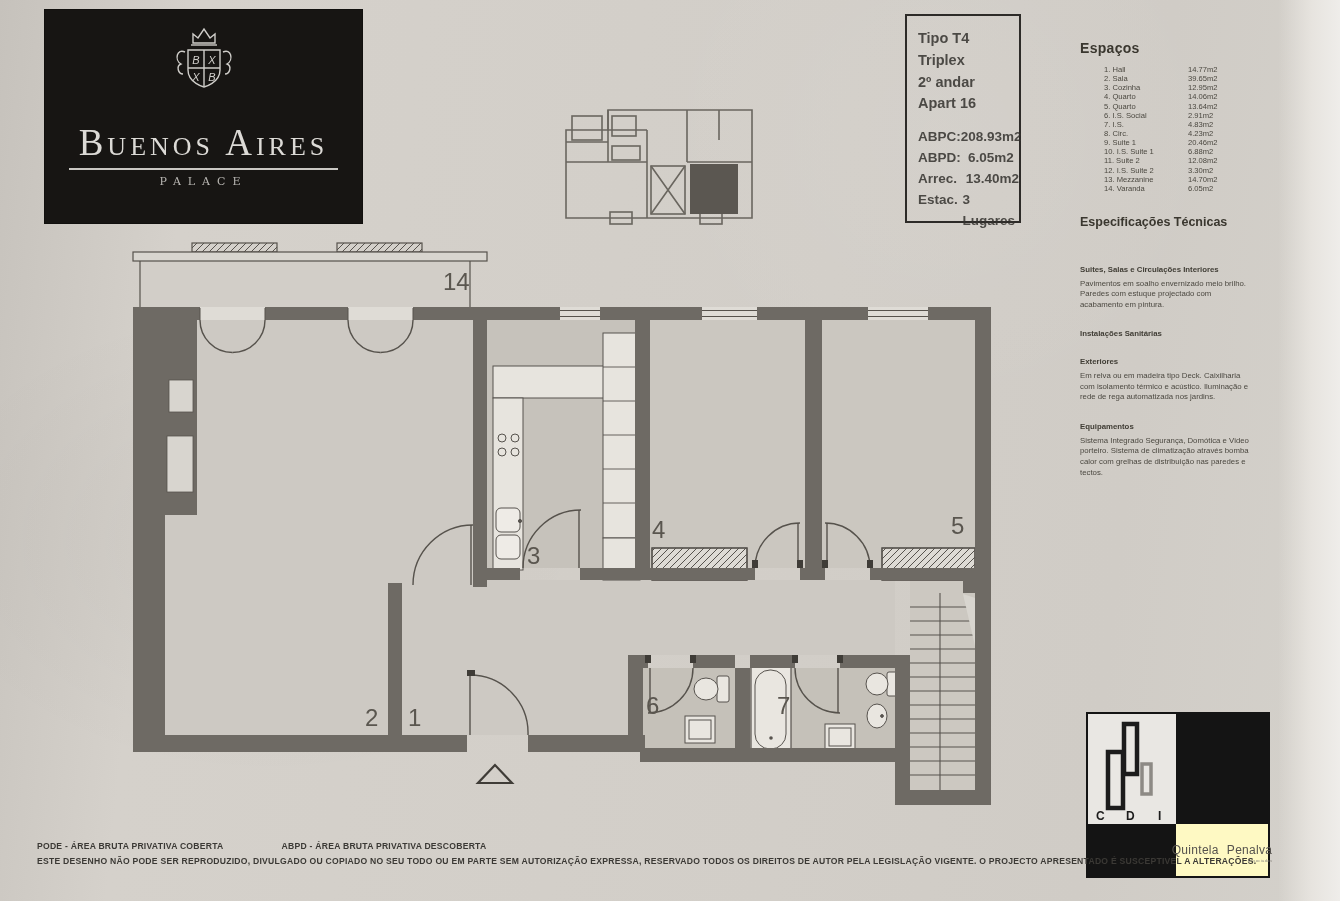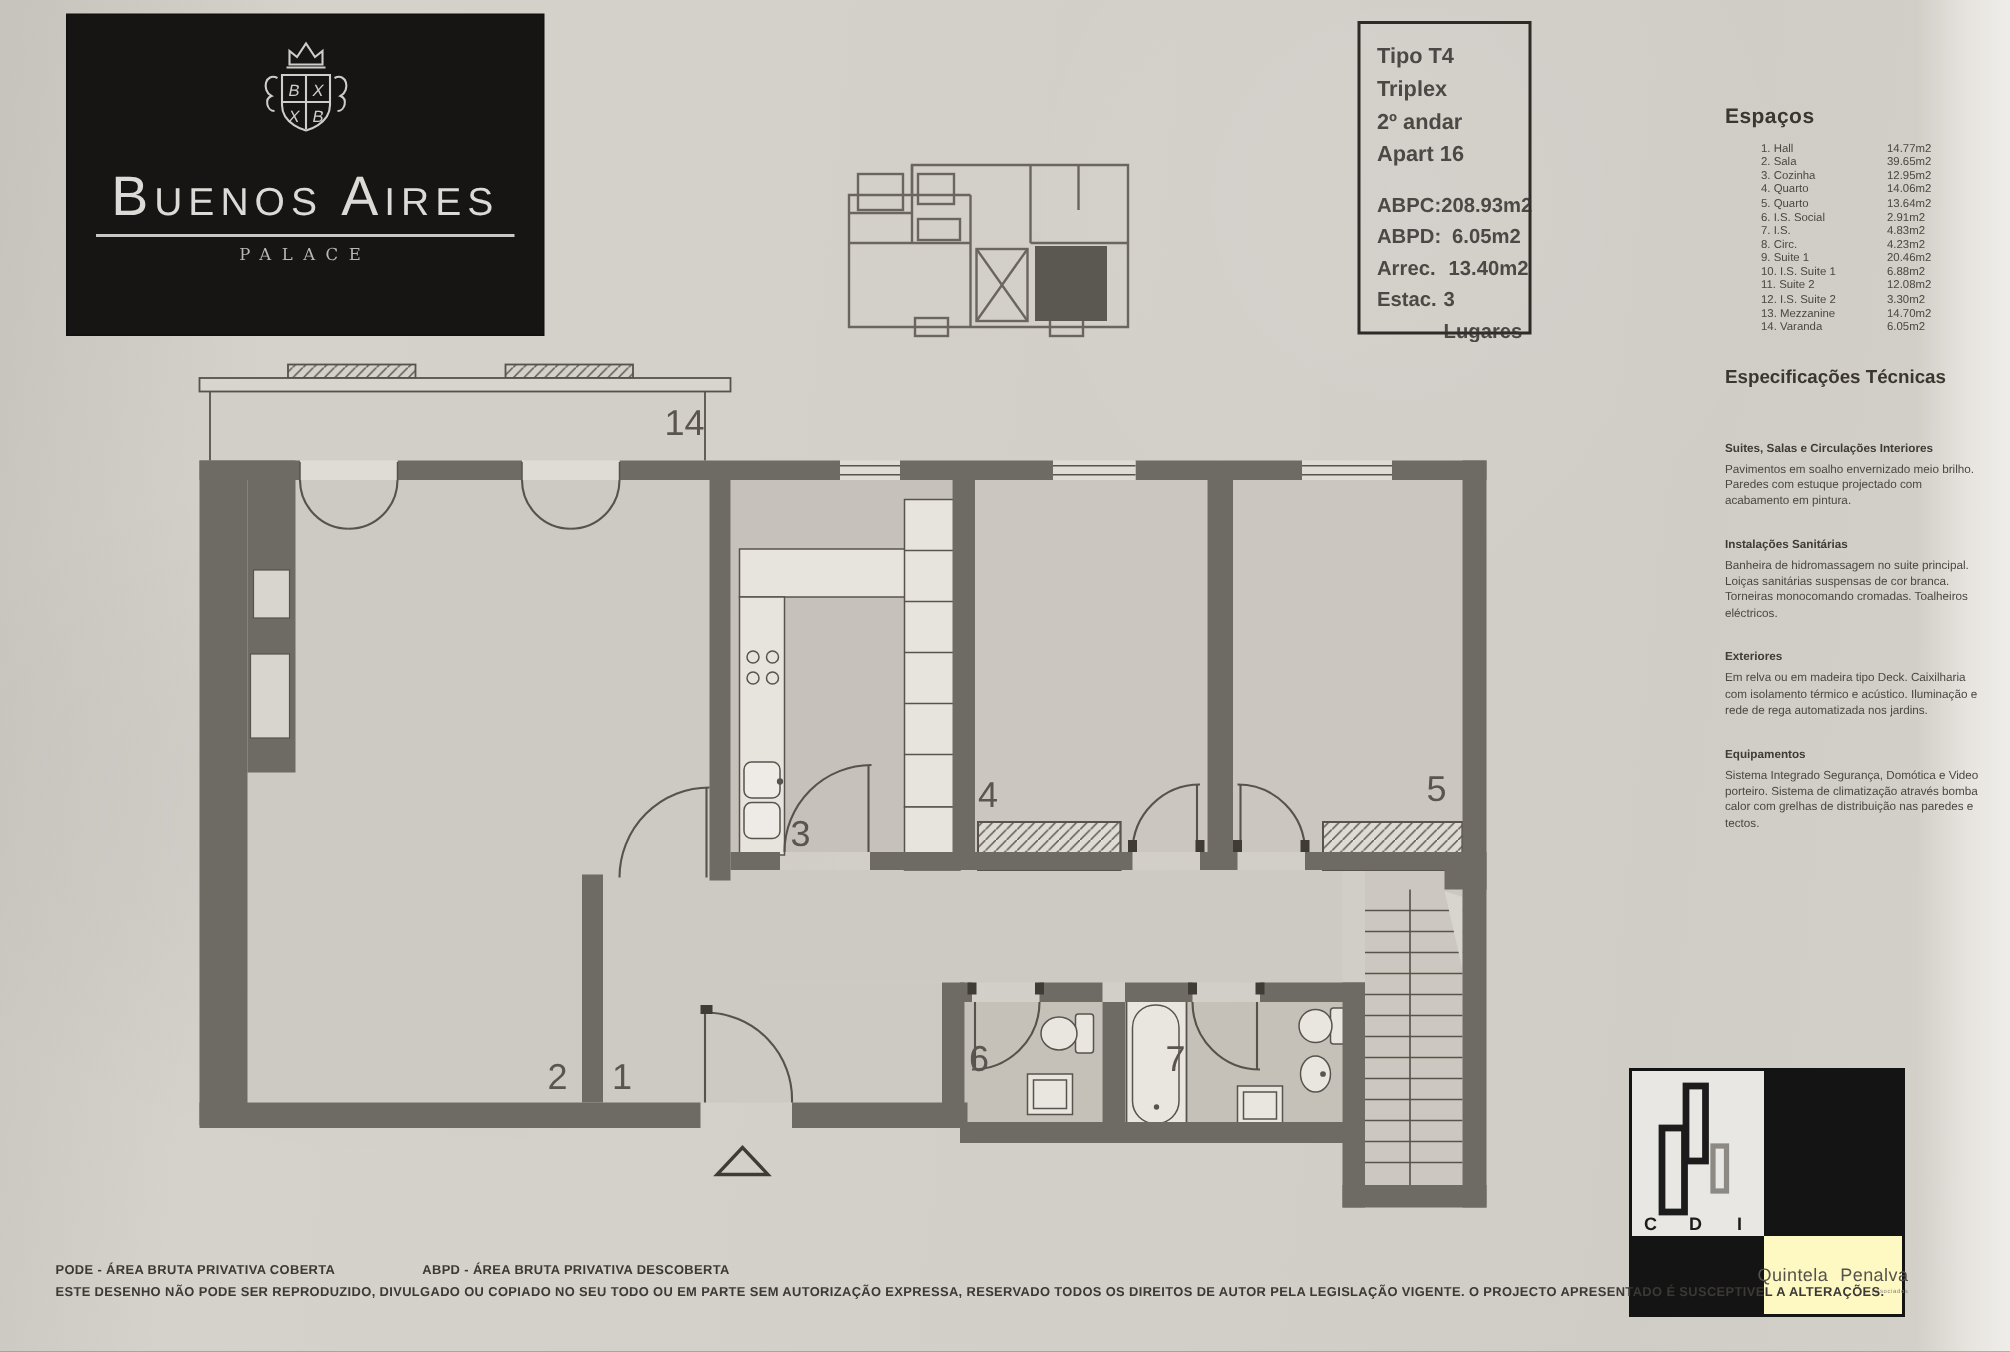--- a/index.html
+++ b/index.html
@@ -11,34 +11,34 @@
       radial-gradient(ellipse 500px 500px at 70% 15%, rgba(255,255,255,0.06), transparent 60%),
       linear-gradient(96deg,#c6c2bc 0%,#d5d1cb 14%,#d2cec8 60%,#d0ccc6 82%,#d4d1cb 100%);
     color:#3c3933;
   }
   .edge-strip{position:absolute;top:0;right:0;width:62px;height:901px;
     background:linear-gradient(90deg,rgba(235,233,229,0),#e7e4df 55%,#efedea 100%);}
   
   .logo-box{position:absolute;left:45px;top:10px;width:317px;height:213px;background:#171513;
     box-shadow:0 0 0 1px #11100e;display:flex;flex-direction:column;align-items:center;}
   .crest{margin-top:14px;}
-  .logo-title{font-family:Liberation Sans, sans-serif;font-variant:small-caps;
-    font-size:37px;letter-spacing:4px;color:#dcdad6;line-height:1;margin-top:6px;
+  .logo-title{font-family:Liberation Serif, serif;font-variant:small-caps;
+    font-size:37px;letter-spacing:4px;color:#dcdad6;line-height:1;margin-top:18px;
     border-bottom:2px solid #c9c7c3;padding:0 10px 7px 10px;}
   .logo-sub{font-family:"DejaVu Serif","Liberation Serif",serif;font-size:11px;letter-spacing:7px;
     color:#b9b7b3;margin-top:5px;}
   
   .info-box{position:absolute;left:905px;top:14px;width:116px;height:209px;border:2px solid #2d2b28;
     padding:12px 0 0 11px;box-sizing:border-box;}
   .info-line{font-size:14.5px;color:#34322e;line-height:1.5;font-weight:bold;opacity:.85;}
   .info-metrics{margin-top:12px;}
   .metric-row{display:flex;font-size:13.5px;font-weight:bold;opacity:.85;line-height:1.55;color:#34322e;}
   .metric-label{width:50px;}
   
-  .panel{position:absolute;left:1150px;top:40px;width:180px;margin-top:29px;}
+  .panel{position:absolute;left:1080px;top:40px;width:180px;}
   .panel-title{font-size:14px;font-weight:bold;color:#3a372f;letter-spacing:.3px;}
   .esp-list{margin-top:10px;}
   .esp-row{display:flex;font-size:7.6px;color:#4b4840;line-height:1.06;margin-bottom:1.1px;}
   .esp-name{width:84px;padding-left:24px;}
   .esp-area{width:60px;}
   .specs-title{font-size:12.5px;font-weight:bold;color:#3a372f;margin-top:22px;}
   .spec-sec{margin-top:19px;width:172px;}
   .spec-head{font-size:7.8px;font-weight:bold;color:#3f3c34;margin-bottom:5px;}
   .spec-body{font-size:7.8px;color:#4b4840;line-height:1.35;}
   .sp1{margin-top:36px;}
@@ -190,21 +190,20 @@
     </div>
 
     <div class="specs-title">Especificações Técnicas</div>
 
     <div class="spec-sec sp1">
       <div class="spec-head">Suites, Salas e Circulações Interiores</div>
       <div class="spec-body">Pavimentos em soalho envernizado meio brilho. Paredes com estuque projectado com acabamento em pintura.</div>
     </div>
     <div class="spec-sec">
       <div class="spec-head">Instalações Sanitárias</div>
-      <div class="spec-body">Banheira de hidromassagem no suite principal. Loiças sanitárias suspensas de cor branca. Torneiras monocomando cromadas. Toalheiros eléctricos.</div>
     </div>
     <div class="spec-sec">
       <div class="spec-head">Exteriores</div>
       <div class="spec-body">Em relva ou em madeira tipo Deck. Caixilharia com isolamento térmico e acústico. Iluminação e rede de rega automatizada nos jardins.</div>
     </div>
     <div class="spec-sec">
       <div class="spec-head">Equipamentos</div>
       <div class="spec-body">Sistema Integrado Segurança, Domótica e Video porteiro. Sistema de climatização através bomba calor com grelhas de distribuição nas paredes e tectos.</div>
     </div>
   </div>

